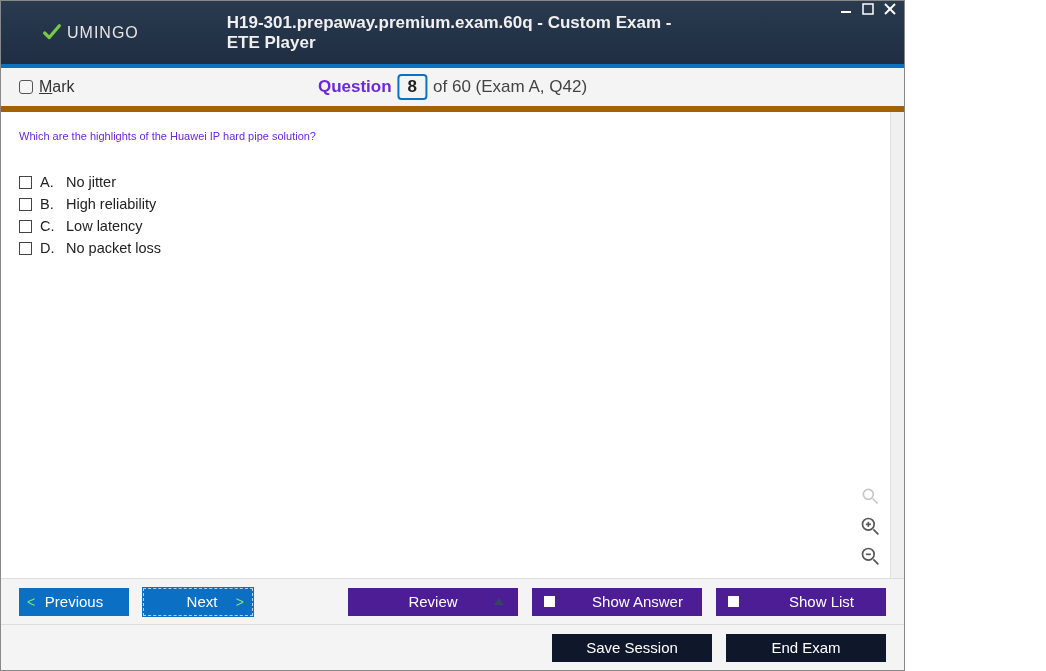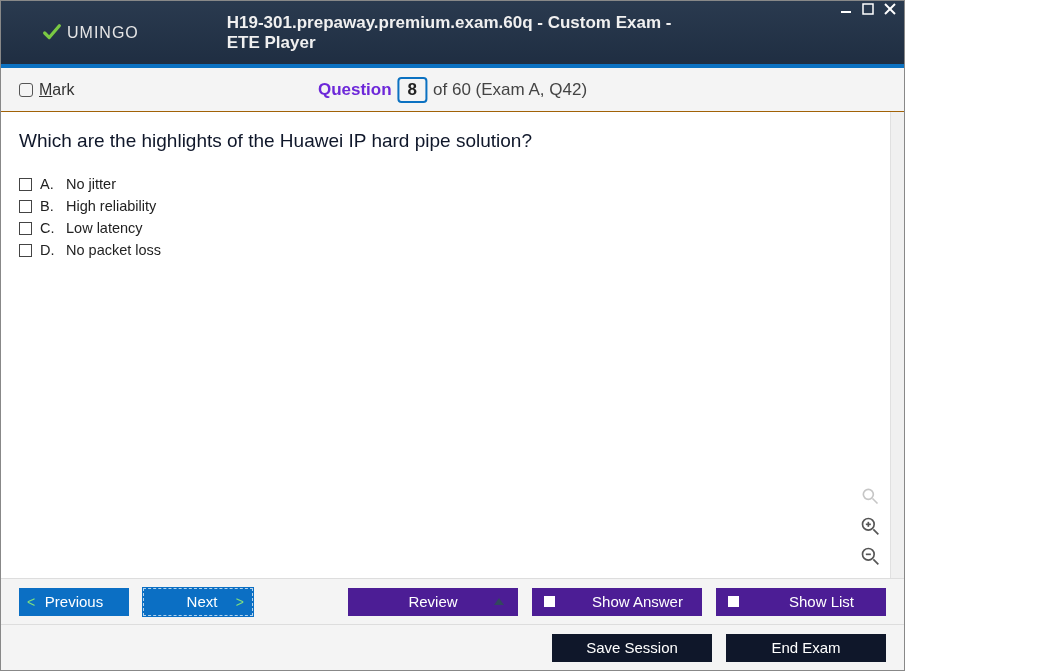--- a/index.html
+++ b/index.html
@@ -12,32 +12,32 @@
   .logo-mark { width: 22px; height: 22px; position: relative; }
   .logo-text { font-size: 16px; font-weight: 500; letter-spacing: 1px; color: #e6e6e6; margin-left: 4px; }
   .title { position: absolute; left: 50%; transform: translateX(-50%); font-size: 17px; font-weight: 700; color: #f0f0f0; }
   .win-controls { position: absolute; right: 6px; top: 0px; display: flex; gap: 6px; color: #fff; font-size: 14px; font-weight: bold; }
   .win-btn { width: 16px; height: 16px; display: flex; align-items: center; justify-content: center; cursor: pointer; }
   
   
   .blue-line { height: 4px; background: #0b71c1; }
   
   
-  .infobar { height: 44px; background: #f4f4f4; border-bottom: 1px solid #a16207; display: flex; align-items: center; padding: 0 18px; position: relative; }
+  .infobar { height: 44px; background: #f4f4f4; border-bottom: 6px solid #a16207; display: flex; align-items: center; padding: 0 18px; position: relative; }
   .mark-wrap { display: flex; align-items: center; gap: 6px; }
   .mark-check { width: 14px; height: 14px; border: 1.5px solid #555; border-radius: 3px; }
   .mark-label { font-size: 16px; color: #333; }
   .mark-label .u { text-decoration: underline; }
   .question-info { position: absolute; left: 50%; transform: translateX(-50%); font-size: 17px; color: #444; display: flex; align-items: center; gap: 6px; }
   .question-info .qword { font-weight: 700; color: #6d28d9; }
   .qnum-box { border: 2px solid #0b71c1; border-radius: 4px; padding: 1px 8px; font-weight: 700; color: #222; }
   
   
   .content { flex: 1; background: #fff; padding: 18px 18px; position: relative; overflow: hidden; }
-  .qtext { font-size: 19px; color: #0f172a; margin-bottom: 24px; }
+  .qtext { font-size: 11px; color: #6d28d9; margin-bottom: 32px; }
   .options { display: flex; flex-direction: column; gap: 6px; }
   .option { display: flex; align-items: center; gap: 8px; font-size: 14.5px; color: #222; }
   .opt-check { width: 13px; height: 13px; border: 1.5px solid #444; flex-shrink: 0; }
   .opt-letter { width: 18px; }
   .scrollbar { position: absolute; right: 0; top: 0; bottom: 0; width: 14px; background: #f0f0f0; border-left: 1px solid #e0e0e0; }
   
   
   .zoom-controls { position: absolute; right: 22px; bottom: 10px; display: flex; flex-direction: column; gap: 6px; align-items: center; }
   .zoom-btn { width: 24px; height: 24px; display:flex; align-items:center; justify-content:center; cursor: pointer; }
   

